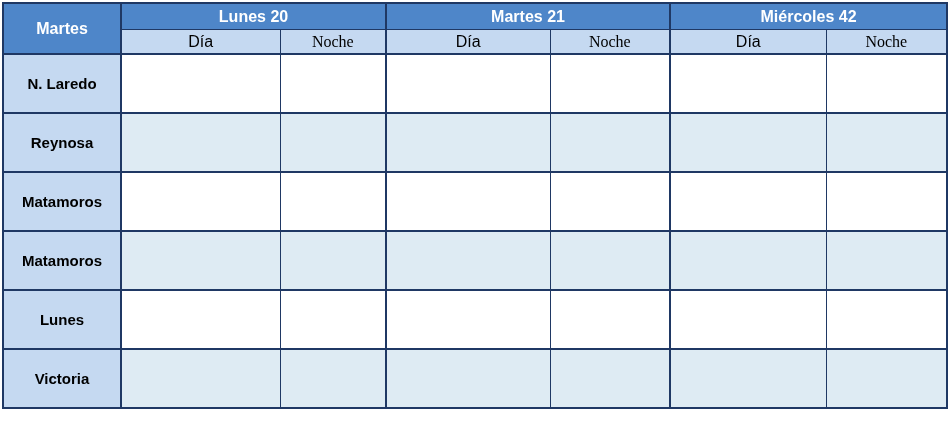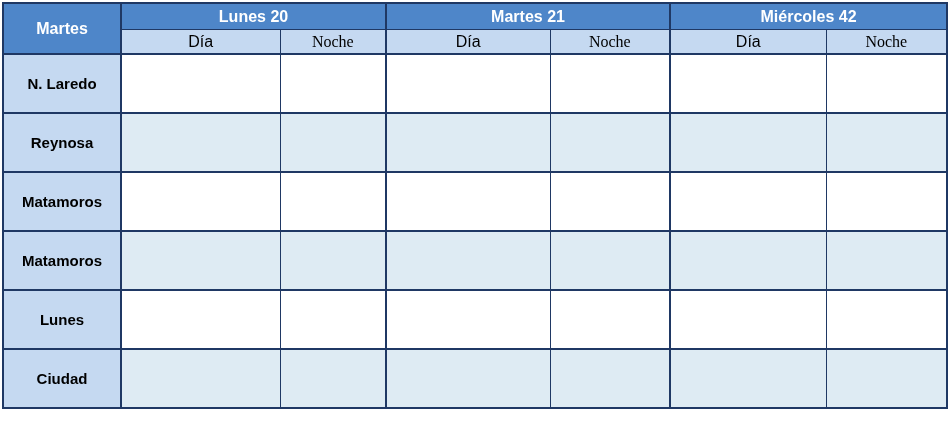--- a/index.html
+++ b/index.html
@@ -135,21 +135,21 @@
         <tr>
           <th class="city">Lunes</th>
           <td class="cell-dia"></td>
           <td class="cell-noche"></td>
           <td class="cell-dia"></td>
           <td class="cell-noche"></td>
           <td class="cell-dia"></td>
           <td class="cell-noche"></td>
         </tr>
         <tr class="striped">
-          <th class="city">Ciudad</th>
+          <th class="city">Victoria</th>
           <td class="cell-dia"></td>
           <td class="cell-noche"></td>
           <td class="cell-dia"></td>
           <td class="cell-noche"></td>
           <td class="cell-dia"></td>
           <td class="cell-noche"></td>
         </tr>
       </tbody>
   </table>
 </div>

